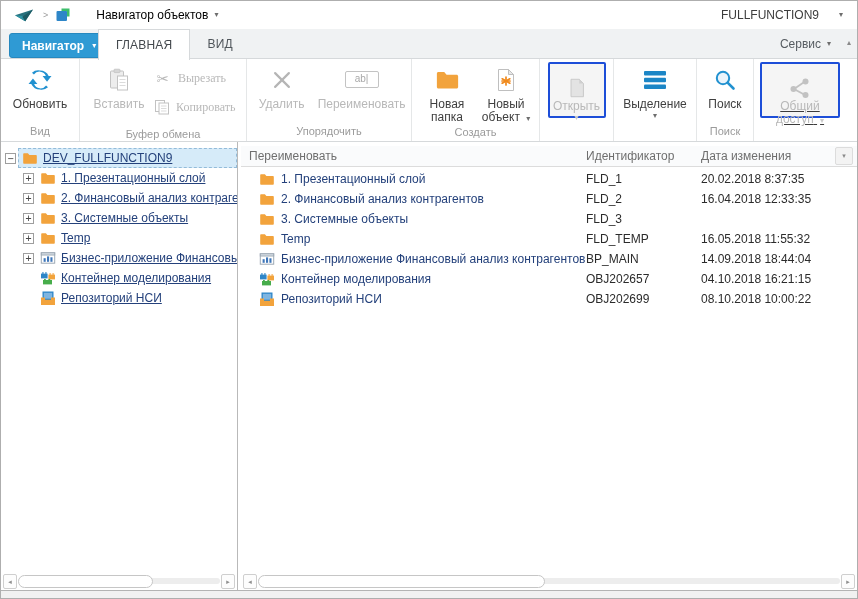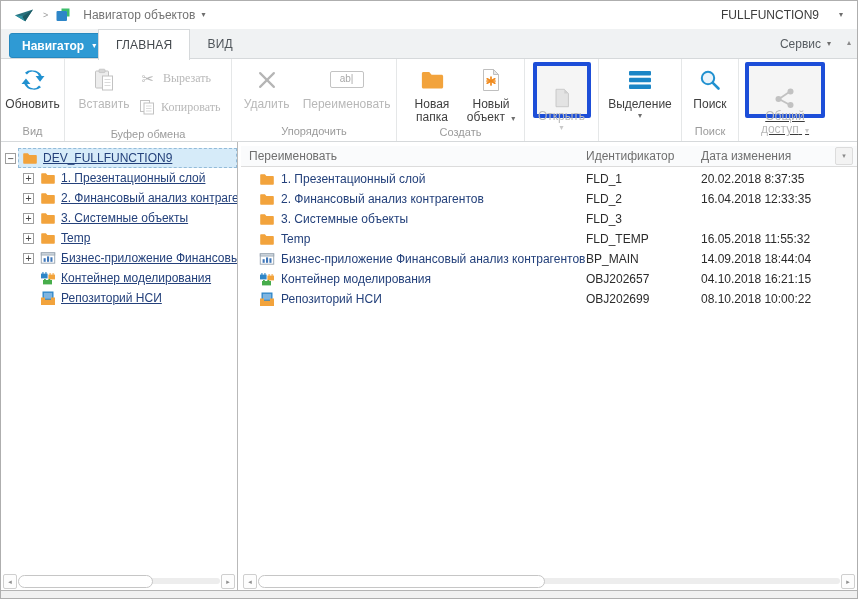--- a/index.html
+++ b/index.html
@@ -2,21 +2,21 @@
 <html><head>
 <meta charset="utf-8">
 <style>
   html,body{margin:0;padding:0;background:#e8e8e8;font-family:"Liberation Sans","DejaVu Sans",sans-serif;}
   .window{position:relative;width:858px;height:599px;background:#fff;border:1px solid #aeaeae;box-sizing:border-box;overflow:hidden;font-size:12px;color:#3c3c3c;}
   .hiddefs{position:absolute;width:0;height:0;overflow:hidden;}
 
   
   .topbar{height:28px;display:flex;align-items:center;padding:0 12px;background:#fff;}
   .crumb-sep{font-size:9px;color:#9a9a9a;margin:0 7px 0 8px;}
-  .app-title{margin-left:12px;color:#737373;}
+  .app-title{margin-left:25px;color:#000000;}
   .caret{font-size:8px;color:#6e6e6e;margin-left:6px;line-height:1;}
   .spacer{flex:1;}
   .server{color:#3c3c3c;}
   .server-caret{margin-left:20px;margin-right:2px;color:#6e6e6e;font-size:8px;}
 
   
   .tabrow{position:relative;height:30px;background:#f0f2f3;}
   .tabrow::after{content:"";position:absolute;left:0;right:0;bottom:0;height:1px;background:#d6d9db;}
   .nav-btn{position:absolute;left:8px;top:4px;height:23px;padding:0 12px;background:#2f9ad4;border:1px solid #2688bf;border-radius:3px;color:#fff;font-weight:bold;font-size:12px;display:flex;align-items:center;cursor:default;}
   .nav-btn .caret{color:#fff;margin-left:8px;}
@@ -26,38 +26,38 @@
   .service{position:absolute;right:26px;top:0;height:30px;line-height:30px;color:#565c61;display:flex;align-items:center;}
   .service .caret{color:#6e6e6e;}
   .collapse-btn{position:absolute;right:6px;top:10px;font-size:8px;color:#8a8a8a;line-height:1;}
 
   
   .ribbon{height:83px;background:#fff;border-bottom:1px solid #d6d9db;display:flex;box-sizing:border-box;}
   .rgroup{box-sizing:border-box;border-right:1px solid #e5e7e8;display:flex;flex-direction:column;}
   .rgroup:last-child{border-right:0;flex:1;}
   .rbuttons{flex:1;display:flex;align-items:flex-start;}
   .glabel{height:18px;line-height:16px;text-align:center;color:#9b9b9b;font-size:11px;}
-  .g-view{width:64px;} .g-clip{width:167px;} .g-org{width:165px;} .g-create{width:128px;}
+  .g-view{width:79px;} .g-clip{width:167px;} .g-org{width:165px;} .g-create{width:128px;}
   .g-open{width:74px;} .g-selection{width:83px;gap:24px;} .g-search{width:57px;}
 
   .bigbtn{display:flex;flex-direction:column;align-items:center;padding-top:2px;cursor:default;}
   .bicon{height:37px;display:flex;align-items:center;justify-content:center;}
   .blabel{font-size:12px;color:#3f3f3f;text-align:center;line-height:13px;}
   .blabel-wrap{display:inline-block;text-align:center;line-height:13px;font-size:12px;color:#3f3f3f;}
   .disabled .blabel,.disabled .blabel-wrap{color:#b8b8b8;}
   .caret-under{font-size:8px;color:#6e6e6e;line-height:9px;}
   .disabled .caret-under{color:#c9c9c9;}
 
   .smallcol{display:flex;flex-direction:column;padding-top:9px;margin-left:4px;}
   .smallbtn{display:flex;align-items:center;height:20px;margin-bottom:9px;}
   .slabel{margin-left:6px;color:#b8b8b8;font-size:12px;font-family:Liberation Serif, serif;}
   .scissors{font-size:15px;color:#b9b9b9;line-height:1;width:18px;text-align:center;}
   .rename-box{display:inline-block;min-width:26px;height:15px;line-height:14px;border:1px solid #c3c3c3;border-radius:2px;color:#a9a9a9;font-size:10px;padding:0 3px;text-align:center;background:#fff;}
 
-  .boxbtn{box-sizing:border-box;margin:3px auto 0;border:4px solid #1d4ed8;border-radius:2px;background:#f5f5f5;display:flex;flex-direction:column;align-items:center;padding-top:20px;}
+  .boxbtn{box-sizing:border-box;margin:3px auto 0;border:2px solid #1d4ed8;border-radius:2px;background:#f5f5f5;display:flex;flex-direction:column;align-items:center;padding-top:12px;}
   .boxbtn .bicon{height:26px;}
   .g-open .boxbtn{width:58px;height:56px;}
   .g-share .boxbtn{width:80px;height:56px;margin:3px 6px 0;text-decoration:underline;}
 
   
   .main{position:absolute;top:141px;left:0;right:0;bottom:8px;background:#fff;}
   .footer{position:absolute;left:0;right:0;bottom:0;height:8px;background:#f1f1f1;border-top:1px solid #b3b3b3;box-sizing:border-box;}
 
   .tree-panel{position:absolute;left:0;top:0;bottom:0;width:237px;border-right:1px solid #b9b9b9;box-sizing:border-box;overflow:hidden;}
   .tree-scroll{position:absolute;top:0;left:0;right:0;bottom:18px;overflow:hidden;padding-top:6px;}

